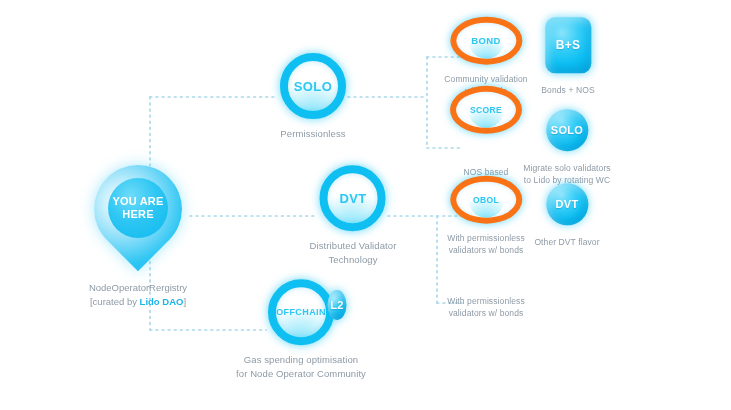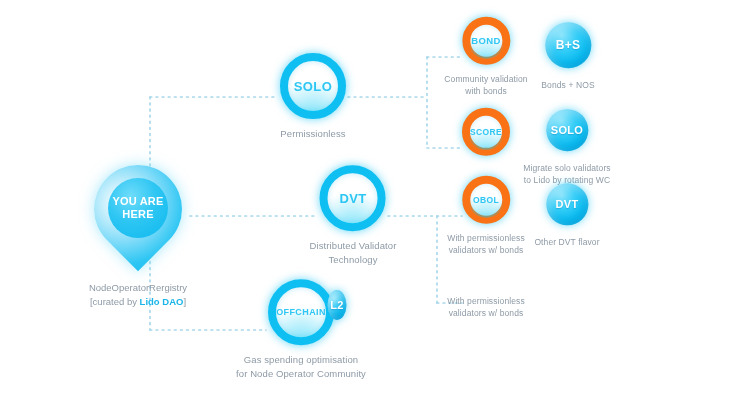--- a/index.html
+++ b/index.html
@@ -66,22 +66,22 @@
   
   .ring-lg {
     width: 66px; height: 66px;
     border: 8px solid #0fbff2;
     box-shadow: 0 0 10px rgba(0,190,242,.60), inset 0 0 6px rgba(0,170,230,.25);
   }
   .ring-lg::after { width: 52px; height: 52px; }
   .ring-lg .ring-lbl { font-size: 13px; }
 
   .ring-sm {
-    width: 48px; height: 48px;
-    border: 8px solid #f97316;
+    width: 72px; height: 48px;
+    border: 6px solid #f97316;
     box-shadow: 0 0 9px rgba(0,190,242,.60), inset 0 0 5px rgba(0,170,230,.22);
   }
   .ring-sm::after { width: 36px; height: 36px; }
   .ring-sm .ring-lbl { font-size: 9.5px; }
 
   
   .blob {
     border-radius: 50%;
     display: flex;
     align-items: center;
@@ -90,21 +90,21 @@
     box-shadow: 0 0 9px rgba(0,190,242,.55), inset -3px -5px 9px rgba(0,140,200,.35), inset 3px 4px 8px rgba(255,255,255,.45);
     position: relative;
   }
   .blob-lbl {
     color: #ffffff;
     font-weight: bold;
     line-height: 1;
     letter-spacing: .3px;
     text-shadow: 0 1px 1px rgba(0,120,180,.35);
   }
-  .blob-lg { width: 46px; height: 46px; }
+  .blob-lg { width: 46px; height: 56px; border-radius: 10px; }
   .blob-lg .blob-lbl { font-size: 12px; }
   .blob-md { width: 42px; height: 42px; }
   .blob-md .blob-lbl { font-size: 11px; }
   .blob-xs { width: 19px; height: 30px; }
   .blob-xs .blob-lbl { font-size: 11px; }
 
   
   .caption {
     margin-top: 8px;
     text-align: center;
@@ -253,21 +253,21 @@
 with bonds</div>
   </div>
 
   <div class="node" style="left:568px; top:57px;">
     <div class="blob blob-lg">
       <span class="blob-lbl">B+S</span>
     </div>
     <div class="caption" style="margin-top:11px;">Bonds + NOS</div>
   </div>
 
-  <div class="node" style="left:486px; top:154px;gap:24px;">
+  <div class="node" style="left:486px; top:132px;gap:24px;">
     <div class="ring ring-sm">
       <span class="ring-lbl" style="font-size:8.5px;">SCORE</span>
     </div>
     <div class="caption">NOS based</div>
   </div>
 
   <div class="node" style="left:567px; top:148px;">
     <div class="blob blob-md">
       <span class="blob-lbl">SOLO</span>
     </div>

